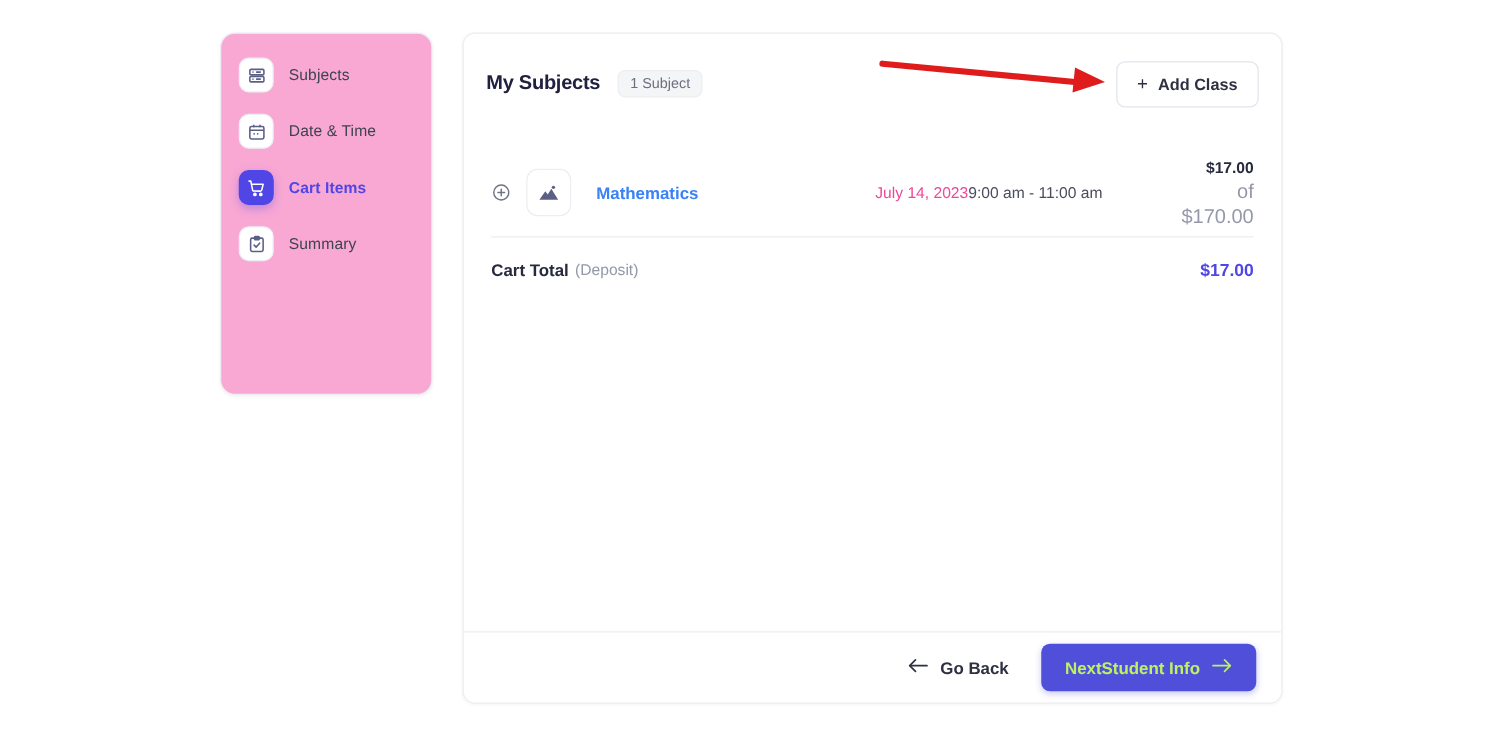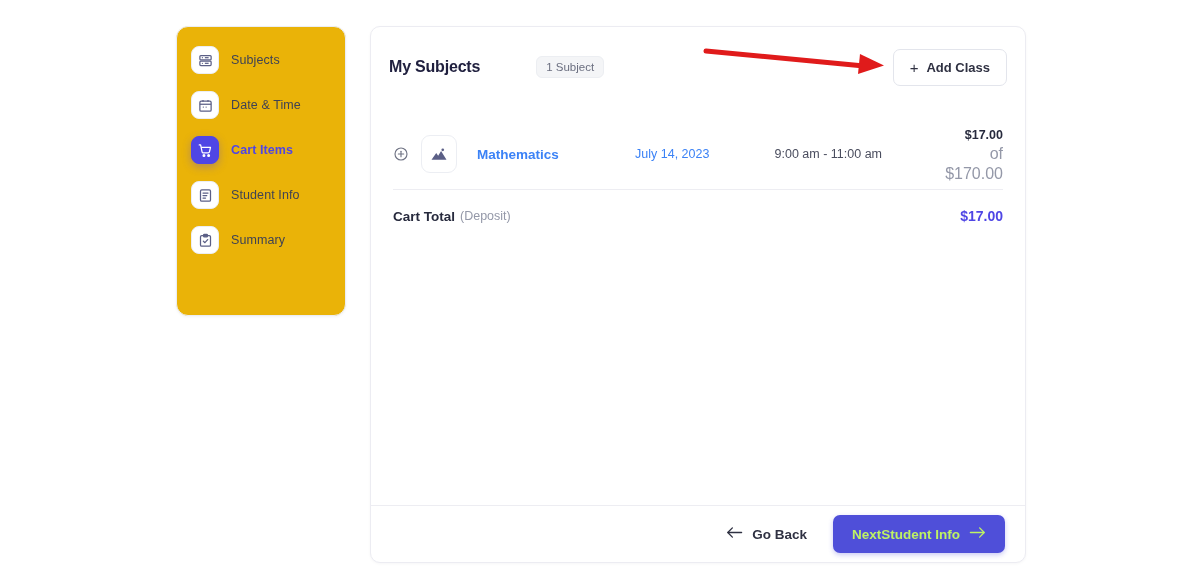--- a/index.html
+++ b/index.html
@@ -8,21 +8,21 @@
     background: #ffffff;
     font-family: "Liberation Sans", sans-serif;
     -webkit-font-smoothing: antialiased;
   }
   .stage { position: relative; width: 1200px; height: 585px; overflow: hidden; }
 
   
   .sidebar {
     position: absolute; left: 176px; top: 26px;
     width: 170px; height: 290px;
-    background: #eab308;
+    background: #f9a8d4;
     border: 1px solid #eceef3;
     border-radius: 12px;
     box-shadow: 0 1px 3px rgba(16,24,40,.05);
     padding: 18px 0 0 0;
   }
   .nav-item {
     display: flex; align-items: center; gap: 12px;
     height: 30px; margin: 0 0 15px 14px;
     cursor: pointer;
   }
@@ -45,21 +45,21 @@
   .panel {
     position: absolute; left: 370px; top: 26px;
     width: 656px; height: 537px;
     background: #ffffff;
     border: 1px solid #ececf2;
     border-radius: 10px;
     box-shadow: 0 1px 3px rgba(16,24,40,.04);
   }
   .panel-body { position: relative; height: 480px; padding: 22px 18px 0 18px; }
 
-  .head-row { display: flex; align-items: center; height: 36px; gap: 42px; }
+  .head-row { display: flex; align-items: center; height: 36px; }
   .page-title { font-size: 16px; font-weight: 700; color: #20203f; letter-spacing: -.2px; }
   .badge {
     margin-left: 14px;
     background: #f4f5f7; color: #6b6f80;
     font-size: 11.5px; padding: 4px 9px; border-radius: 6px;
     border: 1px solid #eceef2;
   }
   .add-class {
     margin-left: auto;
     display: flex; align-items: center; gap: 8px;
@@ -78,21 +78,21 @@
   .subject-thumb {
     width: 38px; height: 38px; margin-left: 8px;
     border: 1px solid #eceef3; border-radius: 9px; background: #fff;
     display: flex; align-items: center; justify-content: center;
     color: #5b5f86;
   }
   .subject-name {
     margin-left: 20px; width: 170px;
     font-size: 13.5px; font-weight: 700; color: #3b82f6;
   }
-  .subject-date { width: 150px; font-size: 12.5px; color: #3b82f6; text-align: left; }
+  .subject-date { width: 150px; font-size: 12.5px; color: #ec4899; text-align: right; }
   .subject-time { width: 170px; font-size: 12.5px; color: #4a4d5e; }
   .subject-price { margin-left: auto; text-align: right; line-height: 1.25; }
   .price-main { font-size: 12.5px; font-weight: 700; color: #272a3d; }
   .price-sub { font-size: 16px; color: #9498a8; }
 
   .divider { height: 1px; background: #ededf2; margin: 4px 4px 0 4px; }
 
   .total-row {
     display: flex; align-items: center;
     height: 52px; padding: 0 4px;
@@ -165,31 +165,20 @@
       <span class="nav-ico">
         <svg width="15" height="15" viewBox="0 0 24 24" fill="none" stroke="currentColor" stroke-width="2" stroke-linecap="round" stroke-linejoin="round">
           <path d="M2 3h2.2l2.3 11.2a2 2 0 0 0 2 1.6h7.8a2 2 0 0 0 2-1.55L20 7H5.3"></path>
           <circle cx="9.5" cy="20" r="1.4" fill="currentColor"></circle>
             <circle cx="17" cy="20" r="1.4" fill="currentColor"></circle>
         </svg>
       </span>
       <span class="nav-label">Cart Items</span>
     </div>
 
-    <div class="nav-item">
-      <span class="nav-ico">
-        <svg width="15" height="15" viewBox="0 0 24 24" fill="none" stroke="currentColor" stroke-width="2" stroke-linecap="round">
-          <rect x="4" y="3" width="16" height="18" rx="2"></rect>
-          <line x1="8" y1="8" x2="16" y2="8"></line>
-            <line x1="8" y1="12" x2="14" y2="12"></line>
-            <line x1="8" y1="16" x2="12" y2="16"></line>
-        </svg>
-      </span>
-      <span class="nav-label">Student Info</span>
-    </div>
 
     <div class="nav-item">
       <span class="nav-ico">
         <svg width="15" height="15" viewBox="0 0 24 24" fill="none" stroke="currentColor" stroke-width="2" stroke-linecap="round" stroke-linejoin="round">
           <rect x="4" y="4" width="16" height="17" rx="2"></rect>
             <rect x="9" y="2" width="6" height="4" rx="1" fill="currentColor"></rect>
           <polyline points="8.5,13 11,15.5 15.5,10.5"></polyline>
         </svg>
       </span>
       <span class="nav-label">Summary</span>

